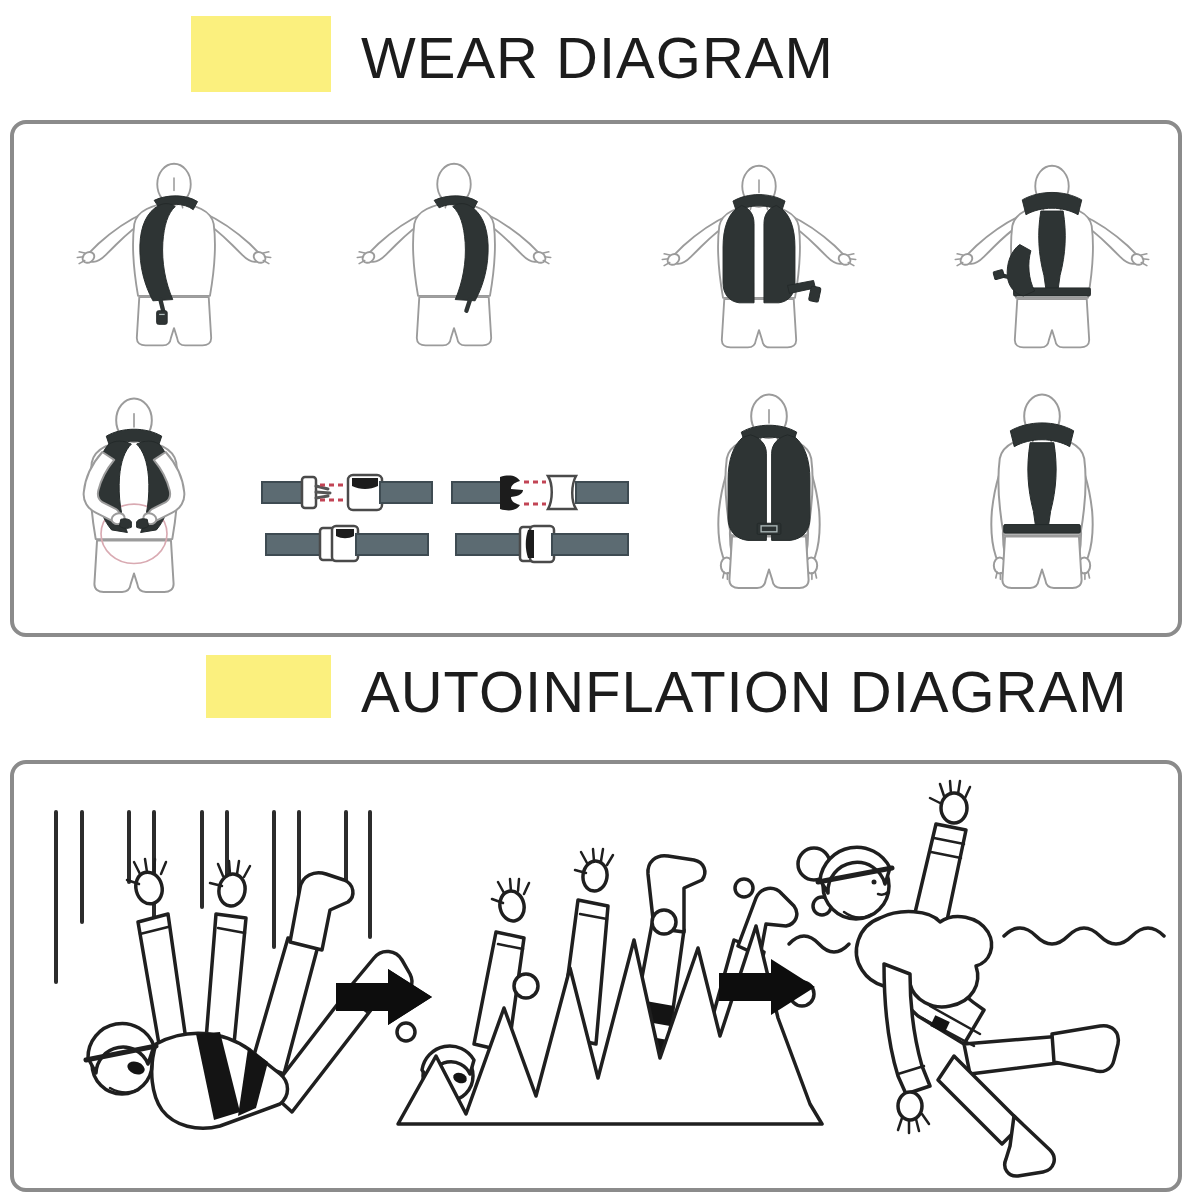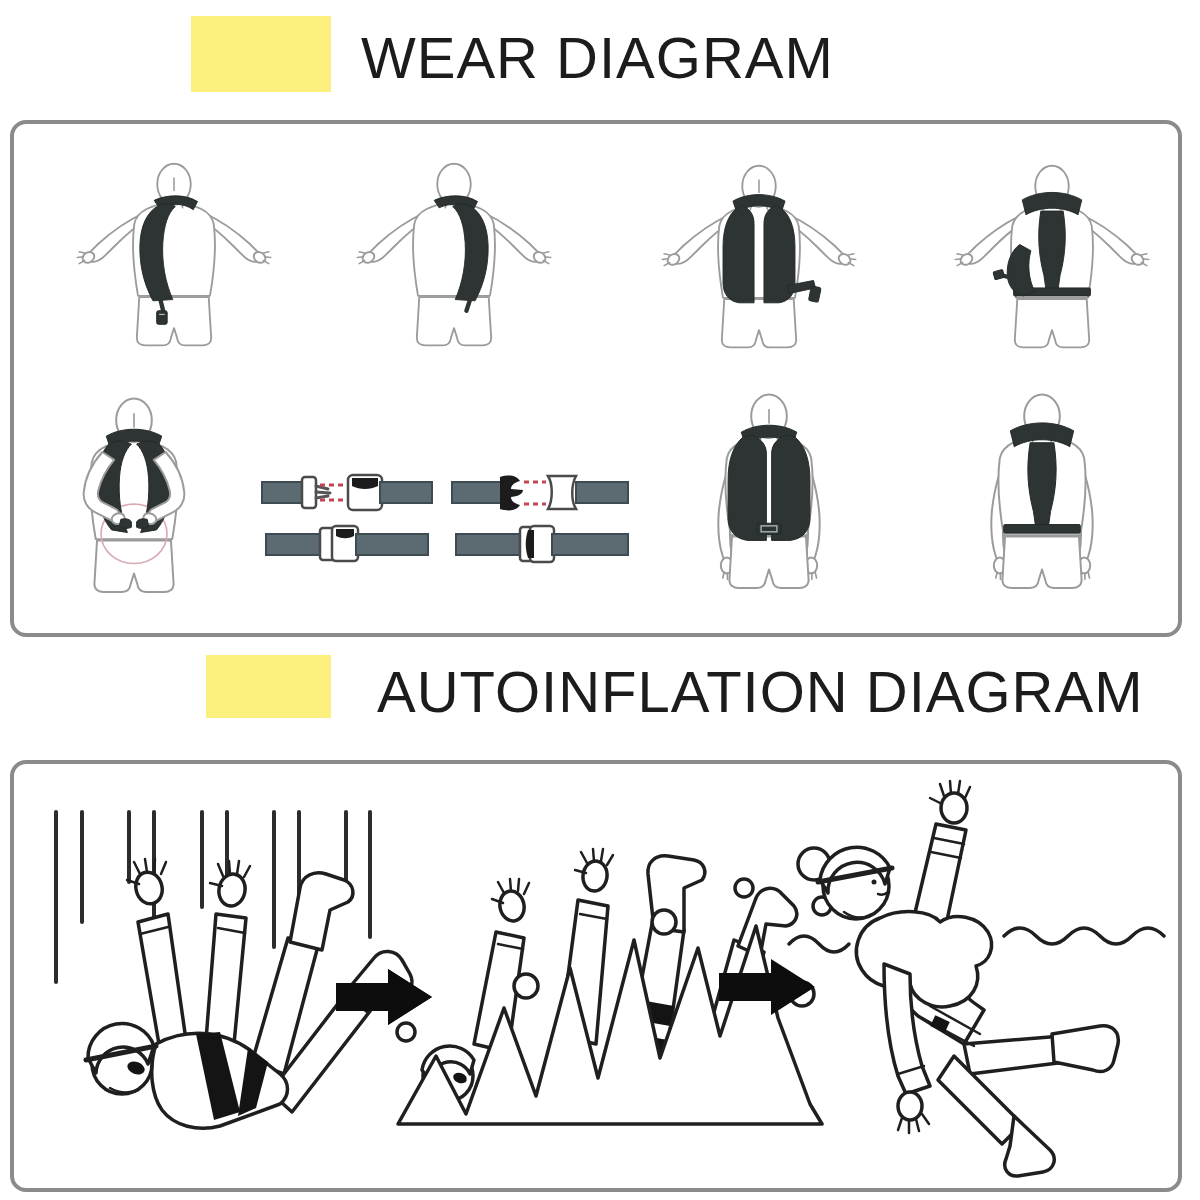--- a/index.html
+++ b/index.html
@@ -207,21 +207,21 @@
           <path class="vest" d="M102,74 C130,58 170,58 198,74 L192,98 C168,84 132,84 108,98 Z"></path>
           <path class="vest" d="M132,92 L168,92 C174,128 172,162 163,196 L159,224 L141,224 L137,196 C128,162 126,128 132,92 Z"></path>
           <rect class="vest" x="92" y="216" width="116" height="13" rx="2"></rect>
         </g>
       </g>
     </svg>
   </div>
 
   <div class="section-header" style="top:640px;height:120px;">
     <div class="swatch" style="left:205px;top:15px;width:125px;height:63px;"></div>
-    <div class="title" style="left:360px;top:18px;margin-left:16px;">AUTOINFLATION DIAGRAM</div>
+    <div class="title" style="left:360px;top:18px;">AUTOINFLATION DIAGRAM</div>
   </div>
 
   <div class="panel" id="panel-auto">
     <svg width="1164" height="424" viewBox="0 0 1164 424">
 
       <g transform="translate(30,18)">
         <g class="fall">
           <line x1="12" y1="30" x2="12" y2="200"></line>
             <line x1="38" y1="30" x2="38" y2="140"></line>
           <line x1="85" y1="30" x2="85" y2="100"></line>

